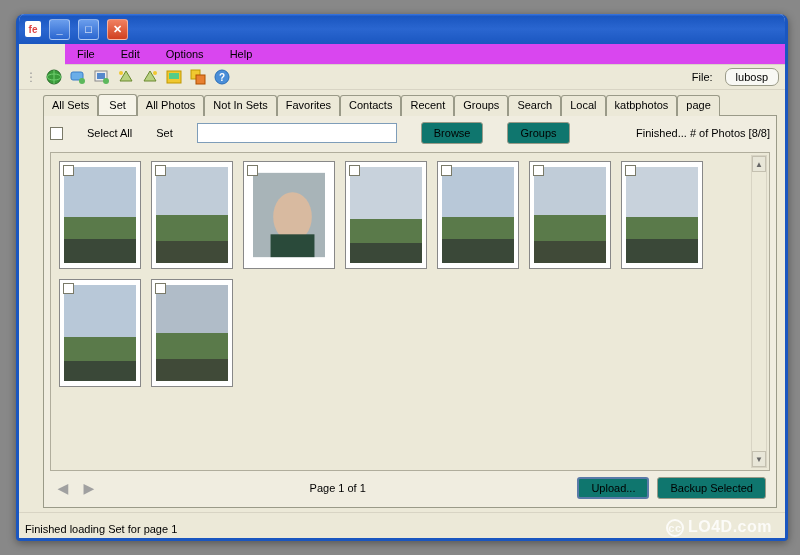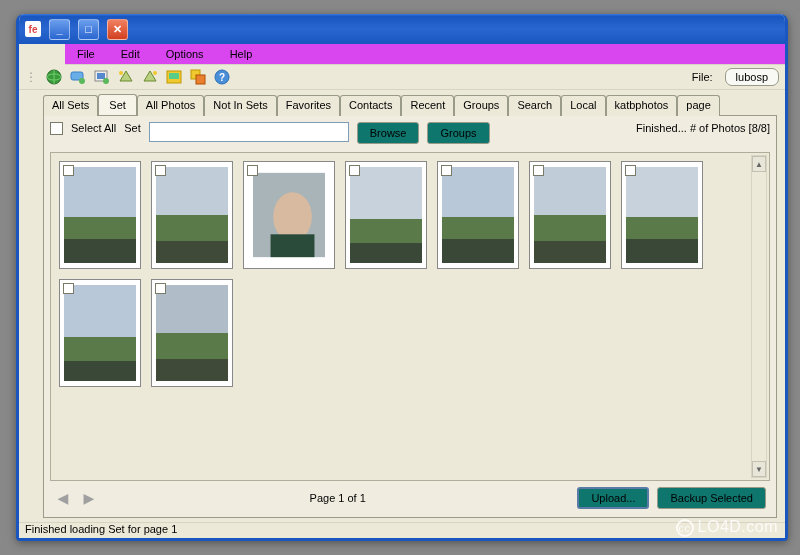--- a/index.html
+++ b/index.html
@@ -12,25 +12,25 @@
     height: 555px;
     overflow: hidden;
   }
   .outer {
     width: 800px; height: 555px;
     background: #888;
     padding: 14px 16px;
     position: relative;
   }
   .watermark {
-    position: absolute; right: 22px; bottom: 18px;
+    position: absolute; right: 28px; bottom: 18px;
     color: #ffffffd0; font-size: 16px;
     font-family: Arial, sans-serif;
     letter-spacing: .5px;
-    font-weight: normal;
+    font-weight: bold;
     margin-left: 44px;
   }
   .watermark .cc {
     display: inline-flex; align-items:center; justify-content:center;
     width: 18px; height: 18px; border: 2px solid #ffffffd0; border-radius: 50%;
     font-size: 11px; margin-right: 4px;
   }
   .window {
     width: 772px; height: 527px;
     border: 3px solid #1a56c0;
@@ -109,21 +109,21 @@
     padding: 4px 10px; top: 0;
   }
   .tabpane {
     border: 1px solid #9a9a88;
     background: #f0ede0;
     flex: 1;
     display:flex; flex-direction:column;
     padding: 6px;
   }
   .ctrlrow {
-    display:flex; gap:8px;
+    display:flex; align-items:center; gap:24px;
   }
   .checkbox { width:13px; height:13px; border:1px solid #7a7a68; background:#fff; }
   .textinput {
     border: 1px solid #7e9db9; background:#fff; height:20px; width: 200px;
   }
   .btn {
     background: #0f766e; border:1px solid #9a9a88; border-radius:3px;
     padding: 2px 12px; height:22px; display:flex; align-items:center;
   }
   .thumbarea {
@@ -149,21 +149,21 @@
   }
   .sb-btn { height:16px; background:#e8e6d8; border:1px solid #c4c0b0; display:flex; align-items:center; justify-content:center; font-size:8px; color:#666;}
   .sb-track { flex:1; }
   .pager {
     display:flex; align-items:center; padding: 6px 4px 2px 4px; gap:8px;
   }
   .pager .arrow { width:18px; color:#a0a0a0; font-size:14px; text-align:center; }
   .pager .plabel { flex:1; text-align:center; }
   .statusbar {
     border-top: 1px solid #d8d4c4;
-    padding: 0 6px 3px 6px;
+    padding: 10px 6px 3px 6px;
     background:#ece9d8;
   }
 </style>
 </head>
 <body>
 
 <div class="outer">
   <div class="window">
 
     <div class="titlebar">

